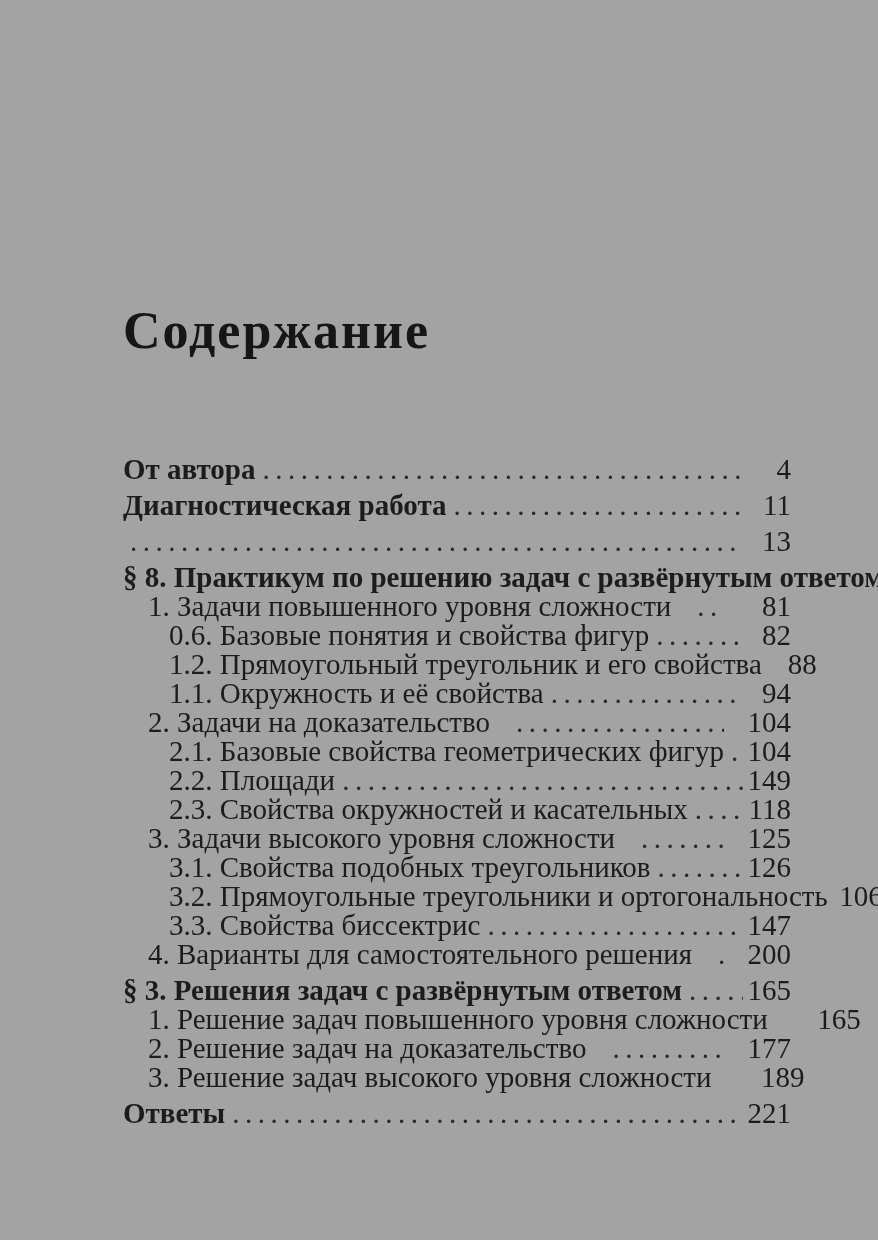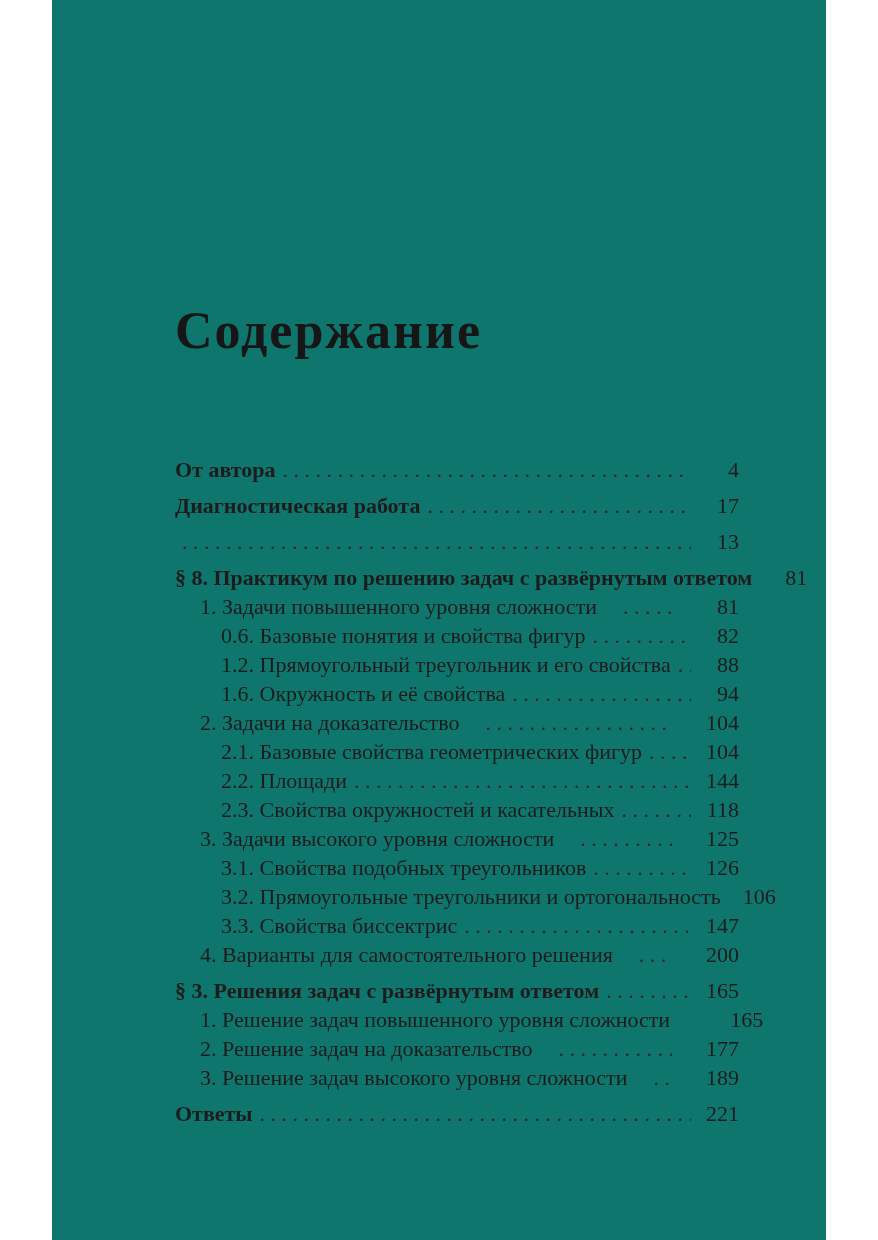--- a/index.html
+++ b/index.html
@@ -1,36 +1,36 @@
 <!DOCTYPE html>
 <html><head>
 <meta charset="utf-8">
 <style>
   * { margin: 0; padding: 0; box-sizing: border-box; }
   html, body { background: #ffffff; }
   .page {
     position: relative;
-    width: 774px;
+    width: 878px;
     height: 1240px;
     margin: 0 auto;
-    background: #0f766e;
+    background: #a3a3a3;
     color: #1c1c1c;
     font-family: "Liberation Serif", "DejaVu Serif", serif;
     padding: 302px 87px 0 123px;
     overflow: hidden;
   }
   .title {
     font-weight: bold;
     font-size: 52px;
     line-height: 58px;
     letter-spacing: 2px;
     margin-bottom: 95px;
     color: #161616;
   }
-  .toc { font-size: 22px; }
+  .toc { font-size: 29px; }
   .row {
     display: flex;
     align-items: baseline;
     line-height: 29px;
     white-space: nowrap;
   }
   .row.bold { font-weight: bold; margin-top: 7px; }
   .row.lvl1 { padding-left: 25px; gap: 19px; }
   .row.lvl2 { padding-left: 46px; }
   .label { flex: 0 0 auto; }
@@ -65,21 +65,21 @@
 
     <div class="row bold">
       <span class="label">От автора</span>
       <span class="dots"></span>
       <span class="page-num">4</span>
     </div>
 
     <div class="row bold">
       <span class="label">Диагностическая работа</span>
       <span class="dots"></span>
-      <span class="page-num">17</span>
+      <span class="page-num">11</span>
     </div>
 
     <div class="row bold">
       <span class="dots"></span>
       <span class="page-num">13</span>
     </div>
 
     <div class="row bold">
       <span class="label">§ 8. Практикум по решению задач с развёрнутым ответом</span>
       <span class="dots"></span>
@@ -98,41 +98,41 @@
       <span class="page-num">82</span>
     </div>
 
     <div class="row lvl2">
       <span class="label">1.2. Прямоугольный треугольник и его свойства</span>
       <span class="dots"></span>
       <span class="page-num">88</span>
     </div>
 
     <div class="row lvl2">
-      <span class="label">1.6. Окружность и её свойства</span>
+      <span class="label">1.1. Окружность и её свойства</span>
       <span class="dots"></span>
       <span class="page-num">94</span>
     </div>
 
     <div class="row lvl1">
       <span class="label">2. Задачи на доказательство</span>
       <span class="dots"></span>
       <span class="page-num">104</span>
     </div>
 
     <div class="row lvl2">
       <span class="label">2.1. Базовые свойства геометрических фигур</span>
       <span class="dots"></span>
       <span class="page-num">104</span>
     </div>
 
     <div class="row lvl2">
       <span class="label">2.2. Площади</span>
       <span class="dots"></span>
-      <span class="page-num">144</span>
+      <span class="page-num">149</span>
     </div>
 
     <div class="row lvl2">
       <span class="label">2.3. Свойства окружностей и касательных</span>
       <span class="dots"></span>
       <span class="page-num">118</span>
     </div>
 
     <div class="row lvl1">
       <span class="label">3. Задачи высокого уровня сложности</span>

